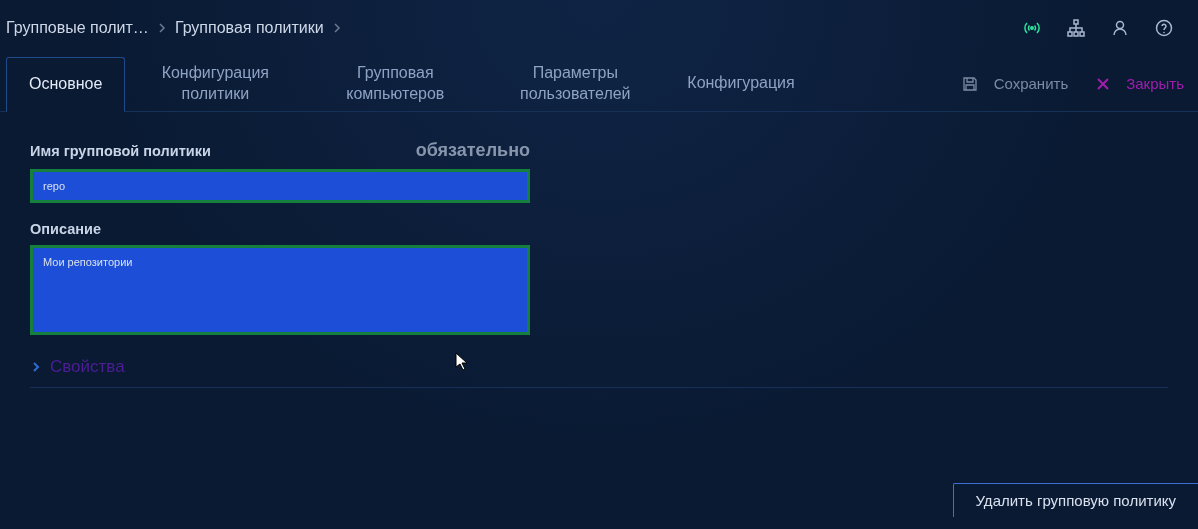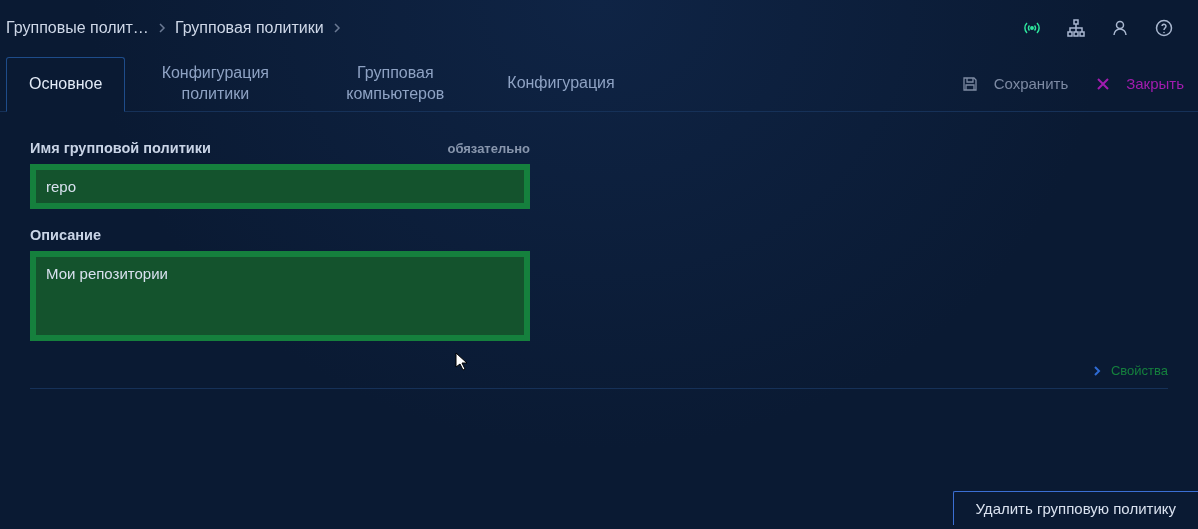--- a/index.html
+++ b/index.html
@@ -111,60 +111,59 @@
   .labelrow {
     display: flex;
     justify-content: space-between;
     align-items: baseline;
     margin-bottom: 8px;
     font-size: 14.5px;
     color: #c9d4e6;
     font-weight: bold;
   }
   .hint {
-    font-size: 13px;
+    font-size: 18px;
     color: #8896ad;
   }
   .field input, .field textarea {
     width: 100%;
-    background: #14532d;
-    border: 6px solid #15803d;
+    background: #1d4ed8;
+    border: 3px solid #15803d;
     color: #d9e1ef;
-    font-size: 15px;
+    font-size: 11px;
     padding: 8px 10px;
     outline: none;
     font-family: inherit;
   }
   .field textarea {
     height: 90px;
     resize: none;
   }
 
   
   .section-line {
     margin: 12px 30px 0 30px;
     border-bottom: 1px solid #163158;
     padding-bottom: 10px;
   }
   .section-header {
     display: flex;
     align-items: center;
     gap: 8px;
-    font-size: 13px;
-    color: #15803d;
-    cursor: pointer;
-    justify-content: flex-end;
+    font-size: 17px;
+    color: #4c1d95;
+    cursor: pointer;
   }
   .section-header .chev { color: #2e6bd4; display: flex; }
 
   
   .bottom-btn {
     position: absolute;
     right: 0;
-    bottom: 4px;
+    bottom: 12px;
     border: 1px solid #3b6fd4;
     border-right: none;
     border-bottom: none;
     padding: 8px 22px 8px 22px;
     font-size: 15px;
     color: #d9e1ef;
     background: #0a1a33;
     border-radius: 2px 0 0 0;
     cursor: pointer;
   }
@@ -228,20 +227,21 @@
         <circle cx="9" cy="13.5" r="0.8" fill="currentColor" stroke="none"></circle>
       </svg>
     </span>
   </div>
 </div>
 
 <div class="tabsrow">
   <div class="tab active">Основное</div>
   <div class="tab multiline">Конфигурация политики</div>
   <div class="tab multiline">Групповая компьютеров</div>
+  <div class="tab multiline">Параметры пользователей</div>
   <div class="tab">Конфигурация</div>
   <div class="spacer"></div>
   <div class="tabaction">
     <svg width="16" height="16" viewBox="0 0 16 16" fill="none" stroke="currentColor" stroke-width="1.3">
       <path d="M2 2 H12 L14 4 V14 H2 Z"></path>
         <path d="M5 2 V6 H11 V2"></path>
         <path d="M4 14 V9 H12 V14"></path>
     </svg>
     <span>Сохранить</span>
   </div>

